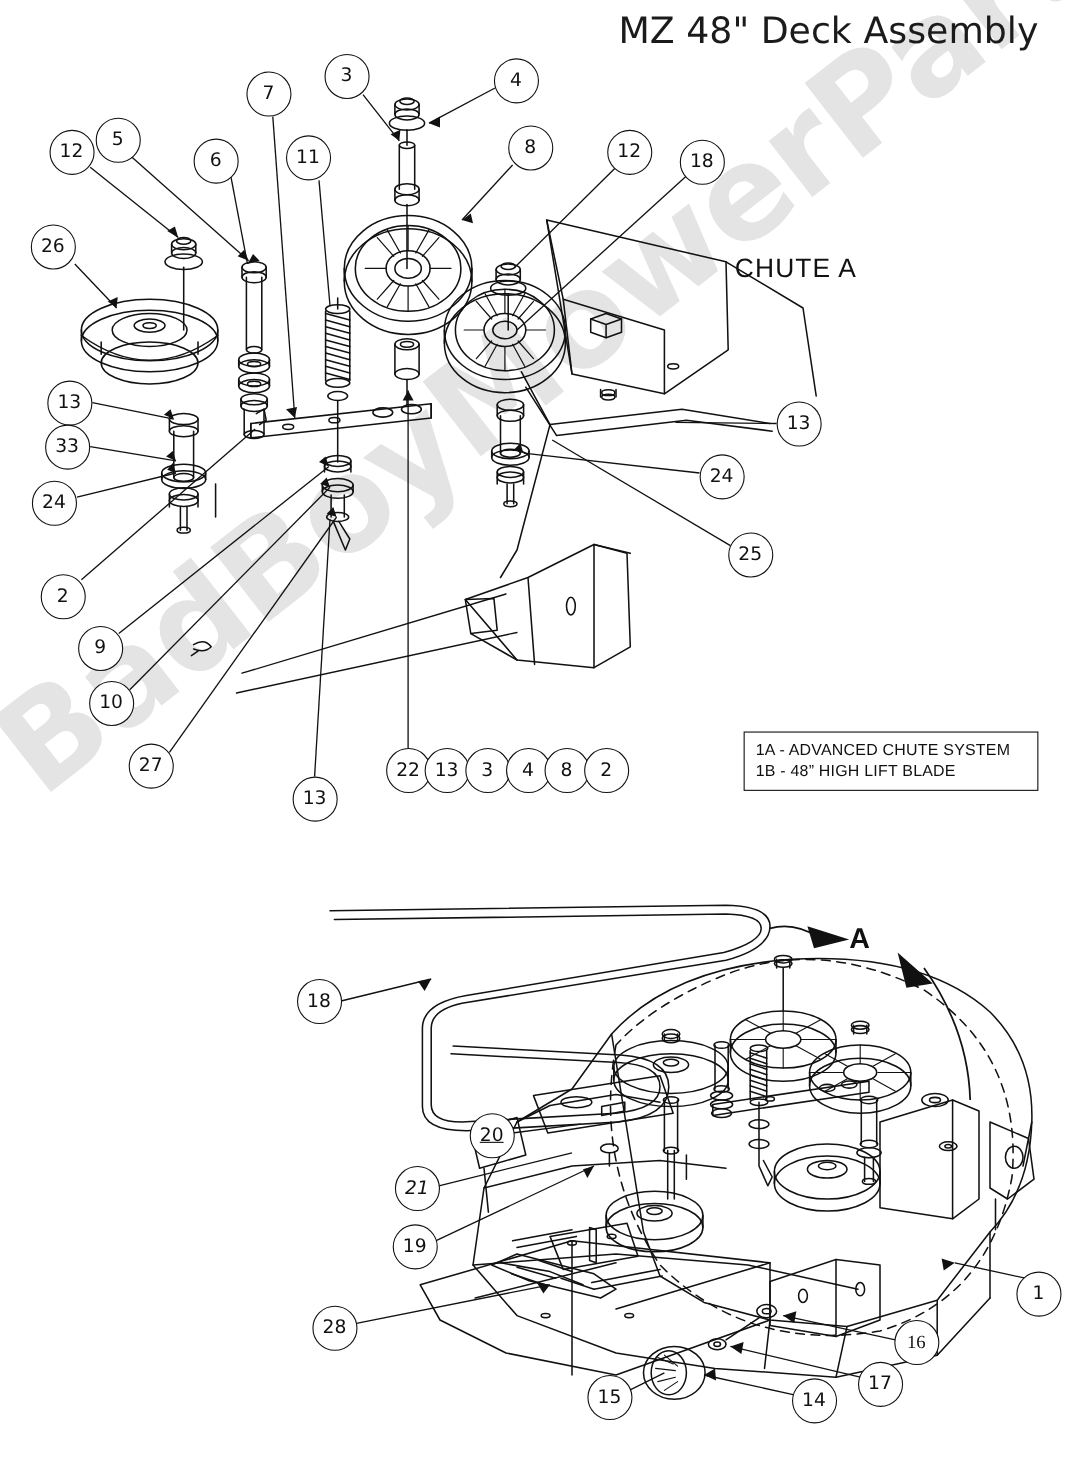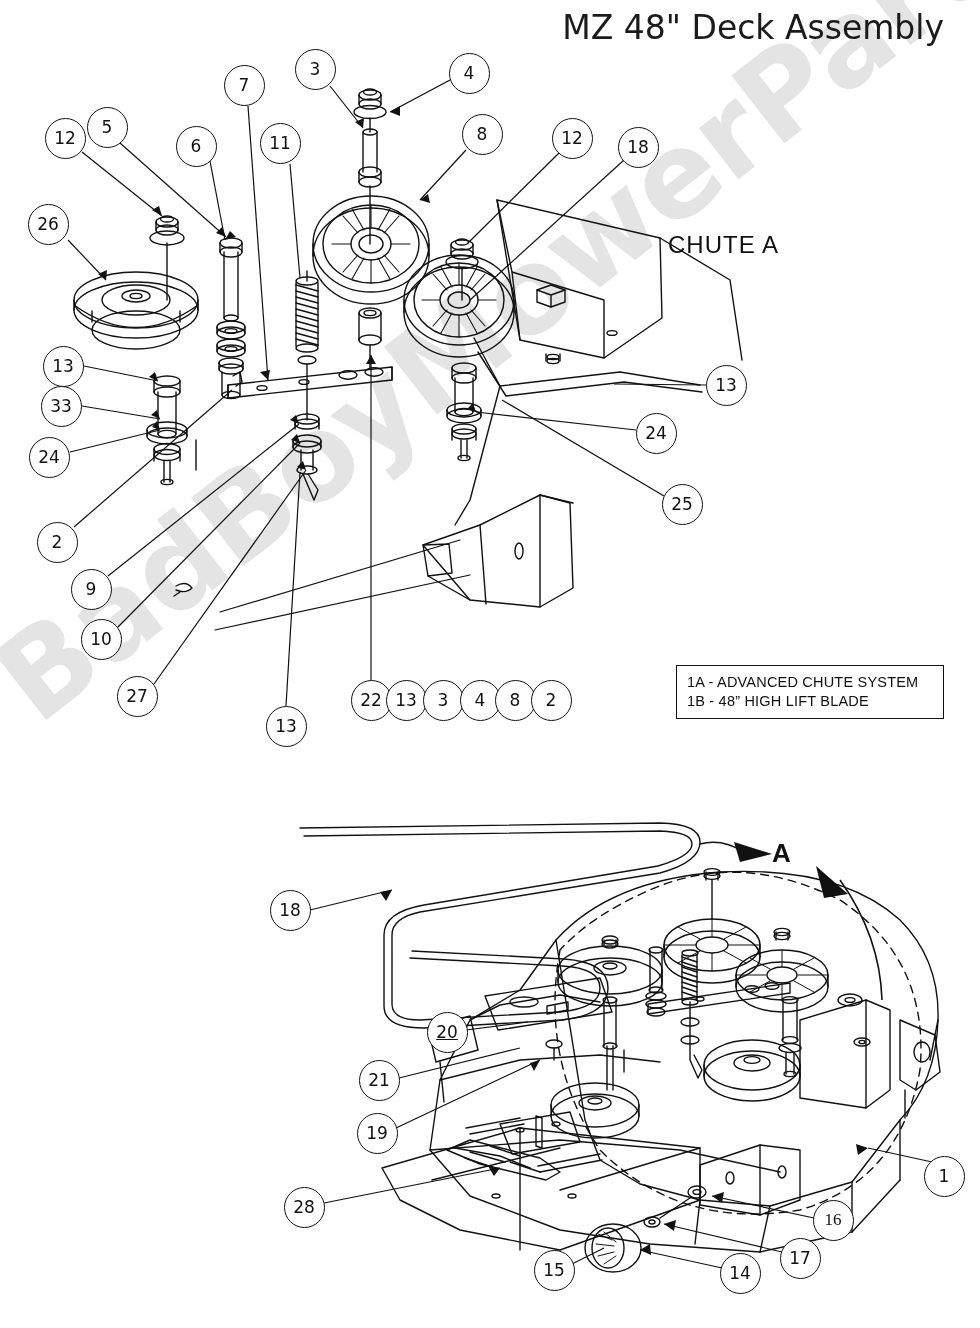--- a/index.html
+++ b/index.html
@@ -669,21 +669,21 @@
       <div class="callout" style="left: 656px; top: 433px;">24</div>
       <div class="callout" style="left: 682px; top: 504px;">25</div>
       <div class="callout chain" style="left: 371px; top: 700px;">22</div>
       <div class="callout chain" style="left: 406px; top: 700px;">13</div>
       <div class="callout chain" style="left: 443px; top: 700px;">3</div>
       <div class="callout chain" style="left: 480px; top: 700px;">4</div>
       <div class="callout chain" style="left: 515px; top: 700px;">8</div>
       <div class="callout chain" style="left: 551px; top: 700px;">2</div>
       <div class="callout" style="left: 290px; top: 910px;">18</div>
       <div class="callout" style="left: 447px; top: 1032px; text-decoration: underline;">20</div>
-      <div class="callout" style="left: 379px; top: 1080px;">21</div>
+      <div class="callout" style="left: 379px; top: 1080px; font-style: italic;">21</div>
       <div class="callout" style="left: 377px; top: 1133px;">19</div>
       <div class="callout" style="left: 304px; top: 1207px;">28</div>
       <div class="callout" style="left: 554px; top: 1270px;">15</div>
       <div class="callout" style="left: 740px; top: 1273px;">14</div>
       <div class="callout" style="left: 800px; top: 1258px;">17</div>
       <div class="callout" style="left: 833px; top: 1220px; font-family: Liberation Serif, serif;">16</div>
       <div class="callout" style="left: 944px; top: 1176px;">1</div>
     </div>
 
 </div>

